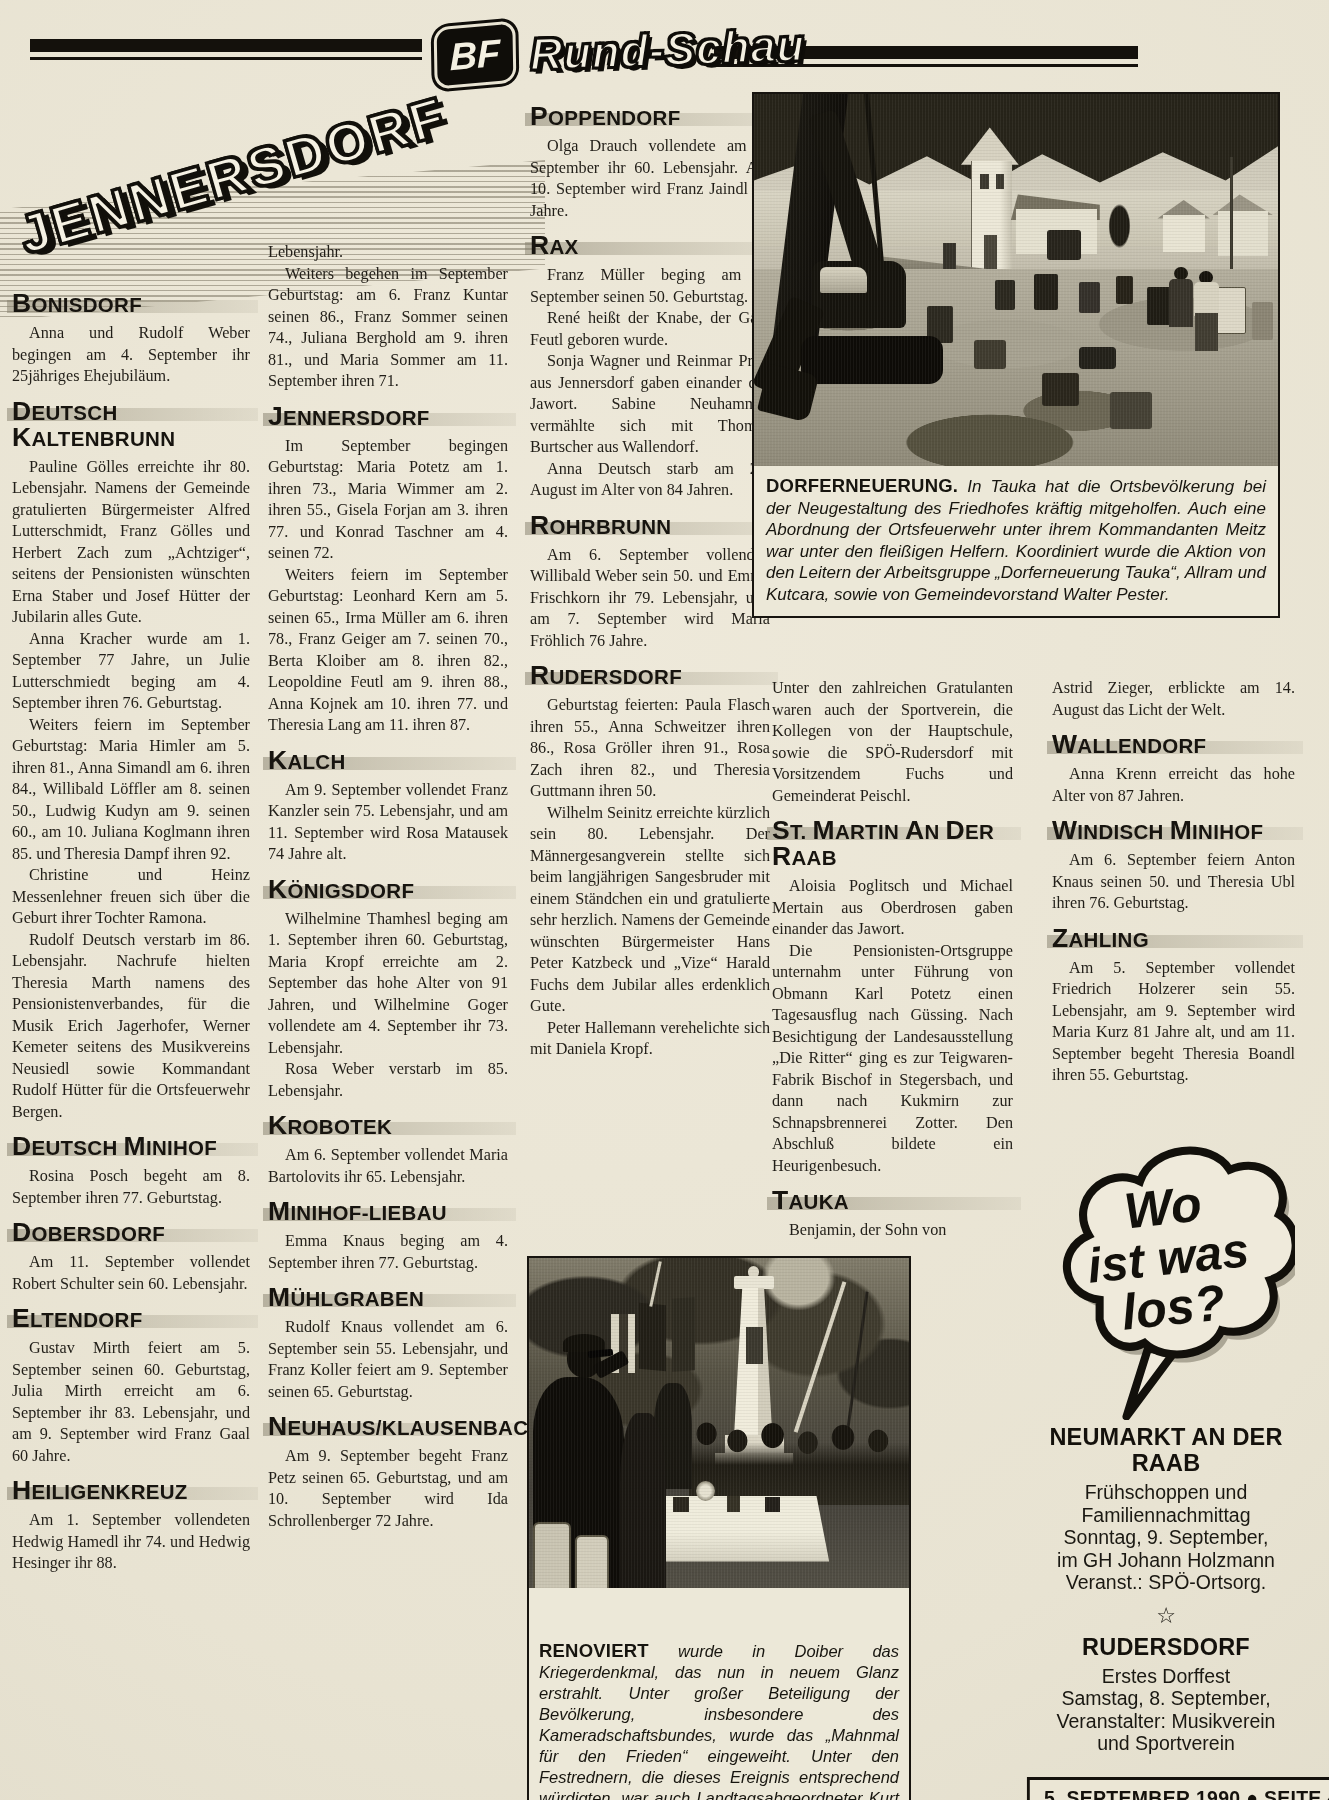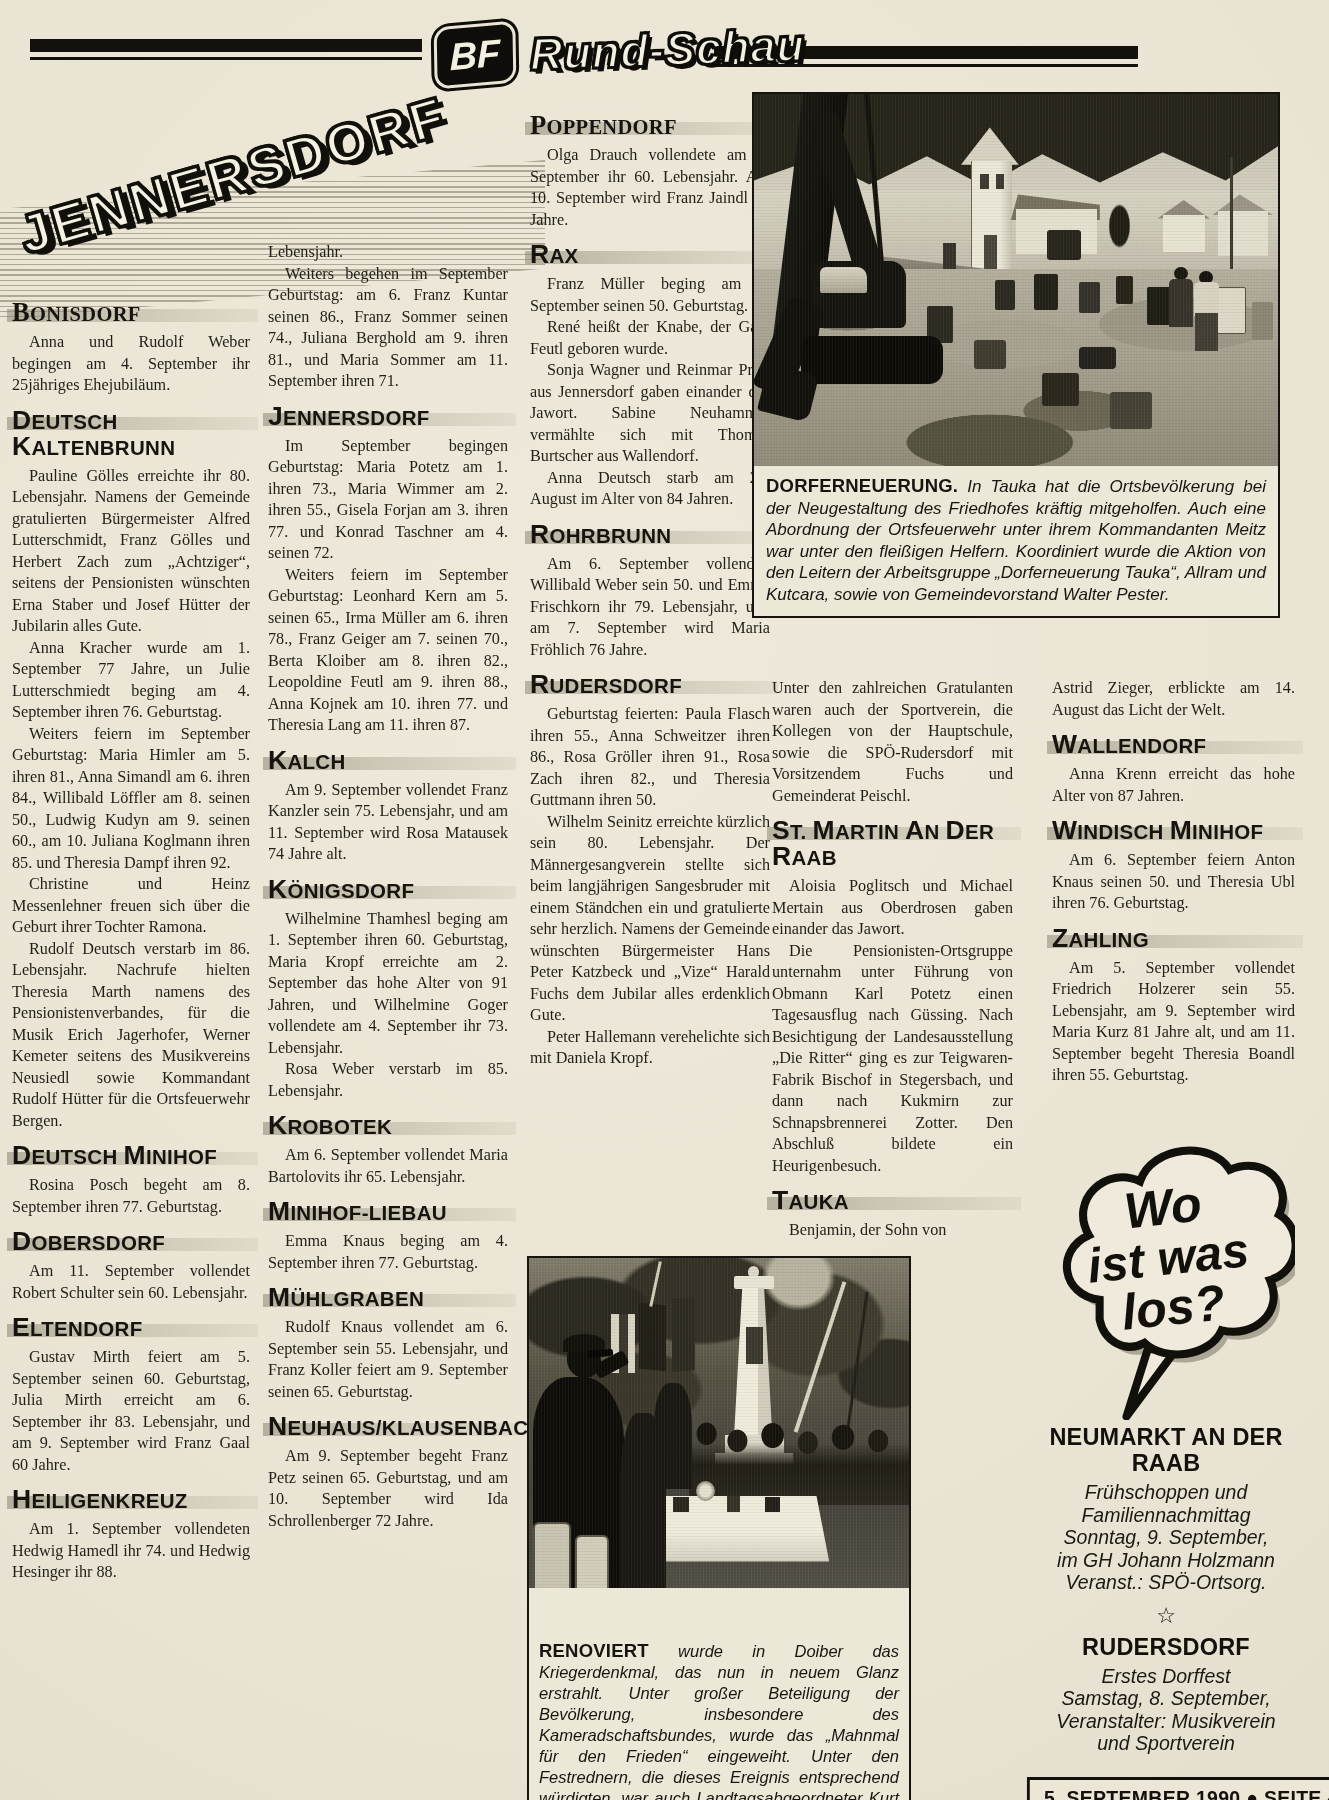--- a/index.html
+++ b/index.html
@@ -26,40 +26,40 @@
     font-family:"Liberation Sans",sans-serif;font-weight:700;font-size:54px;letter-spacing:3px;color:#f5f1e3;
     transform:rotate(-16deg);transform-origin:0 80%;
     -webkit-text-stroke:3px #12100b;
     text-shadow:-2px -2px 0 #12100b,2px -2px 0 #12100b,-2px 2px 0 #12100b,2px 2px 0 #12100b,6px 5px 0 #12100b;}
   
   .flow{position:absolute;font-size:16.2px;line-height:21.5px;text-align:justify;hyphens:auto;-webkit-hyphens:auto;}
   .flow p{margin:0;text-indent:17px;overflow-wrap:break-word;}
   .flow p.noind{text-indent:0;}
   .sec{position:relative;margin:11px 0 6px;font-family:"Liberation Sans",sans-serif;font-weight:700;
     font-size:20.5px;line-height:24px;letter-spacing:.3px;color:#17140f;text-align:left;text-indent:0;}
-  .flow .sec:first-child{margin-top:17px;font-family:Liberation Serif, serif;}
+  .flow .sec:first-child{margin-top:8px;}
   .bigcap{font-size:26.5px;}
   .band{position:absolute;left:-5px;right:-8px;top:9px;height:13px;z-index:0;
     background:linear-gradient(90deg, rgba(131,125,106,.5) 0%, rgba(160,154,134,.42) 45%, rgba(192,187,169,.26) 100%);}
   .sec-txt{position:relative;z-index:1;}
   
   .photo-frame{position:absolute;border:2px solid #17140f;background:#ece8d8;z-index:3;}
   .scene{position:relative;overflow:hidden;}
   .scene::after{content:"";position:absolute;inset:0;pointer-events:none;
     background:repeating-linear-gradient(0deg, rgba(20,15,5,.05) 0 1px, rgba(0,0,0,0) 1px 3px),
                repeating-linear-gradient(90deg, rgba(255,255,245,.05) 0 1px, rgba(0,0,0,0) 1px 3px);}
   .capwrap{padding:9px 12px 11px;}
   .cap{margin:0;font-family:"Liberation Sans",sans-serif;font-style:italic;font-weight:500;
     font-size:17px;line-height:21.5px;color:#17150f;text-align:justify;}
   .cap-lead{font-style:normal;font-weight:700;font-size:18.5px;letter-spacing:.2px;}
   
   .events{position:absolute;left:1018px;top:1124px;width:296px;text-align:center;
     font-family:"Liberation Sans",sans-serif;color:#14110c;z-index:2;}
   .ev-title{font-weight:700;font-size:23.5px;line-height:26px;margin:4px 0 5px;letter-spacing:.2px;}
-  .ev-lines{font-style:italic;font-weight:500;font-size:19.5px;line-height:22.5px;color:#1a1812;}
+  .ev-lines{font-weight:500;font-size:19.5px;line-height:22.5px;color:#1a1812;}
   .ev-star{font-size:22px;line-height:22px;margin:11px 0 7px;}
   .footer-box{display:inline-block;margin-top:22px;padding:6px 15px;border:3px solid #14110c;
     box-shadow:7px 7px 0 -2px #14110c;background:#ebe6d5;font-weight:700;font-size:20.5px;
     letter-spacing:.3px;transform:scaleX(.95);white-space:nowrap;}
   .bubble-svg{display:block;margin:0 auto;}
 </style>
 </head>
 <body>
 
 <div class="page">

